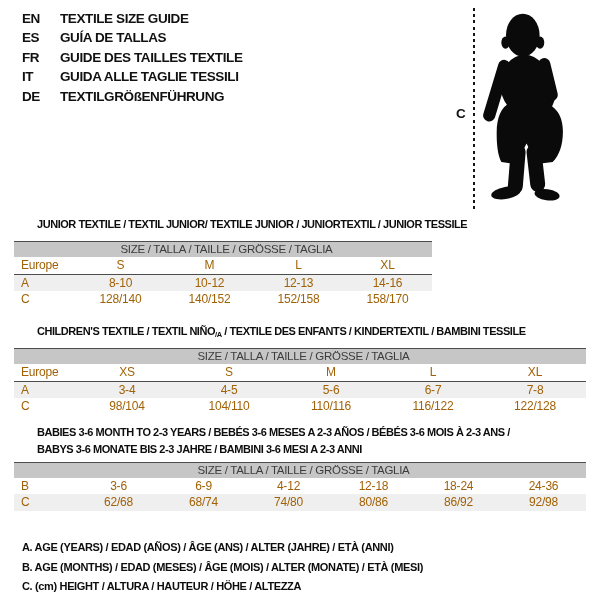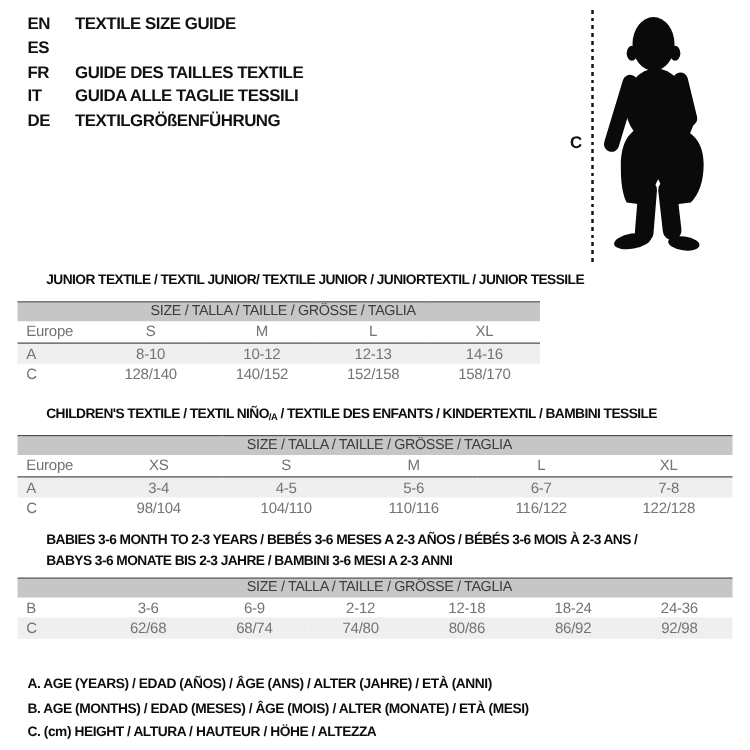--- a/index.html
+++ b/index.html
@@ -48,21 +48,21 @@
   table.t1 { width: 418px; }
   table.t2, table.t3 { width: 572px; }
   col.lbl-col { width: 62px; }
 
   .band th {
     background: #c6c6c6; height: 15px;
     font-weight: normal; font-size: 11.5px; letter-spacing: -0.3px;
     color: #3c3c3c; text-align: center; padding: 0 0 0 7px;
   }
   td {
-    font-size: 12px; letter-spacing: -0.2px; color: #737373;
+    font-size: 12px; letter-spacing: -0.2px; color: #a16207;
     text-align: center; padding: 0; height: 16px;
   }
   td.lbl { text-align: left; padding-left: 7px; }
   tr.hdr-row td { height: 18px; border-bottom: 1px solid #4d4d4d; }
   tr.alt td { background: #efefef; }
   tr.last td { height: 17px; }
 
   .pos-t1-title { top: 216px; }
   .pos-t1 { top: 241px; }
   .pos-t2-title { top: 323px; }
@@ -80,20 +80,21 @@
 </head>
 <body>
 
 <div class="lang-list">
   <div class="lang-row">
     <span class="lang-code">EN</span>
     <span class="lang-title">TEXTILE SIZE GUIDE</span>
   </div>
   <div class="lang-row">
     <span class="lang-code">ES</span>
+    <span class="lang-title">GUÍA DE TALLAS</span>
   </div>
   <div class="lang-row">
     <span class="lang-code">FR</span>
     <span class="lang-title">GUIDE DES TAILLES TEXTILE</span>
   </div>
   <div class="lang-row">
     <span class="lang-code">IT</span>
     <span class="lang-title">GUIDA ALLE TAGLIE TESSILI</span>
   </div>
   <div class="lang-row">
@@ -222,21 +223,21 @@
   <thead>
     <tr class="band">
       <th colspan="7">SIZE / TALLA / TAILLE / GRÖSSE / TAGLIA</th>
     </tr>
   </thead>
   <tbody>
     <tr>
       <td class="lbl">B</td>
       <td>3-6</td>
       <td>6-9</td>
-      <td>2-12</td>
+      <td>4-12</td>
       <td>12-18</td>
       <td>18-24</td>
       <td>24-36</td>
     </tr>
     <tr class="alt last">
       <td class="lbl">C</td>
       <td>62/68</td>
       <td>68/74</td>
       <td>74/80</td>
       <td>80/86</td>

